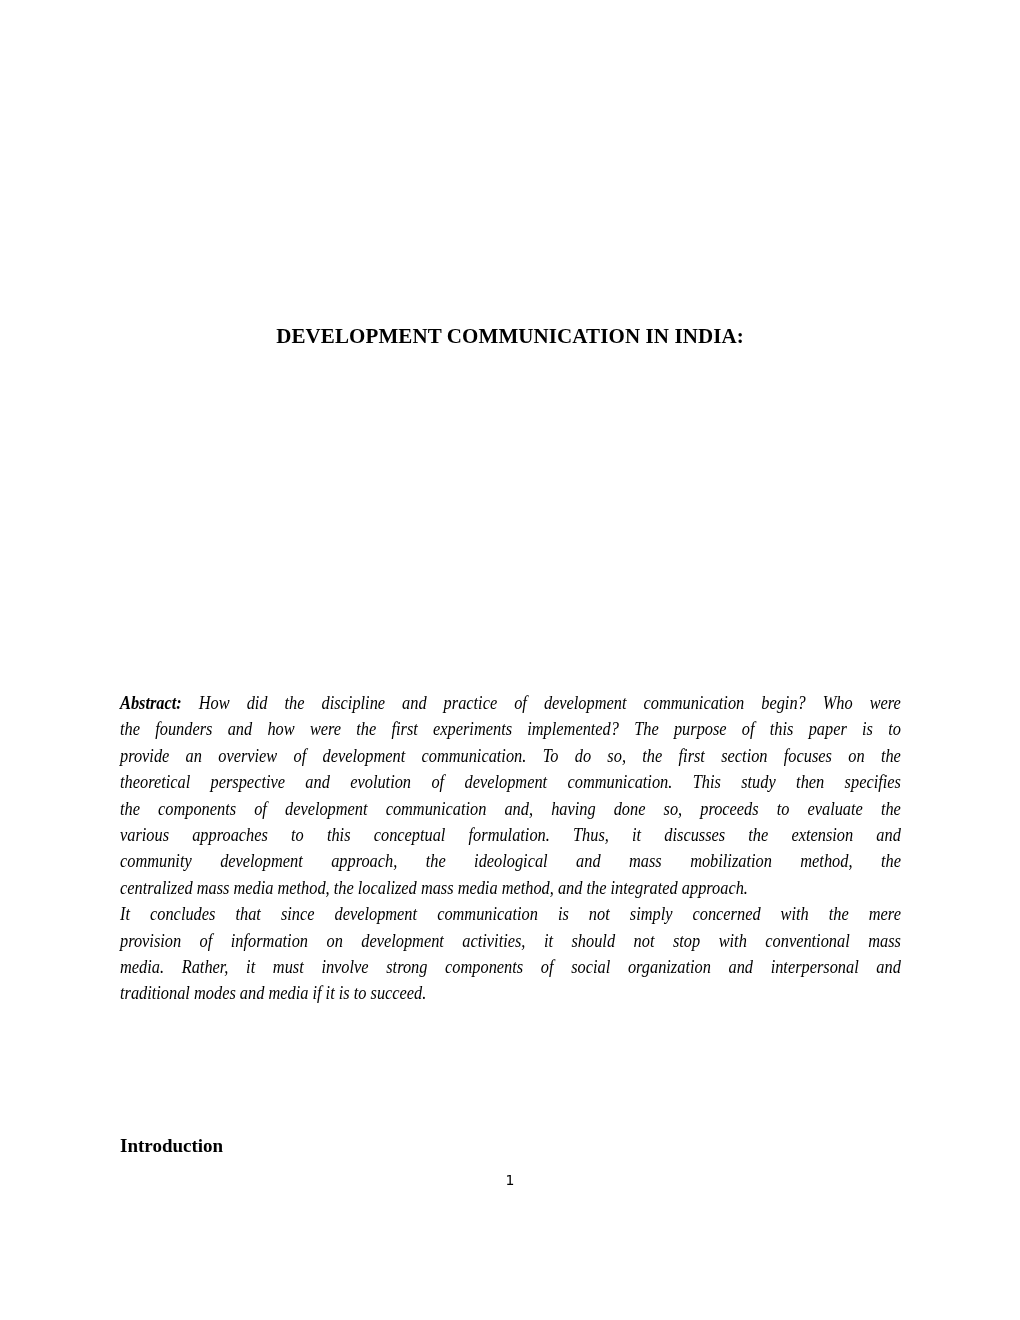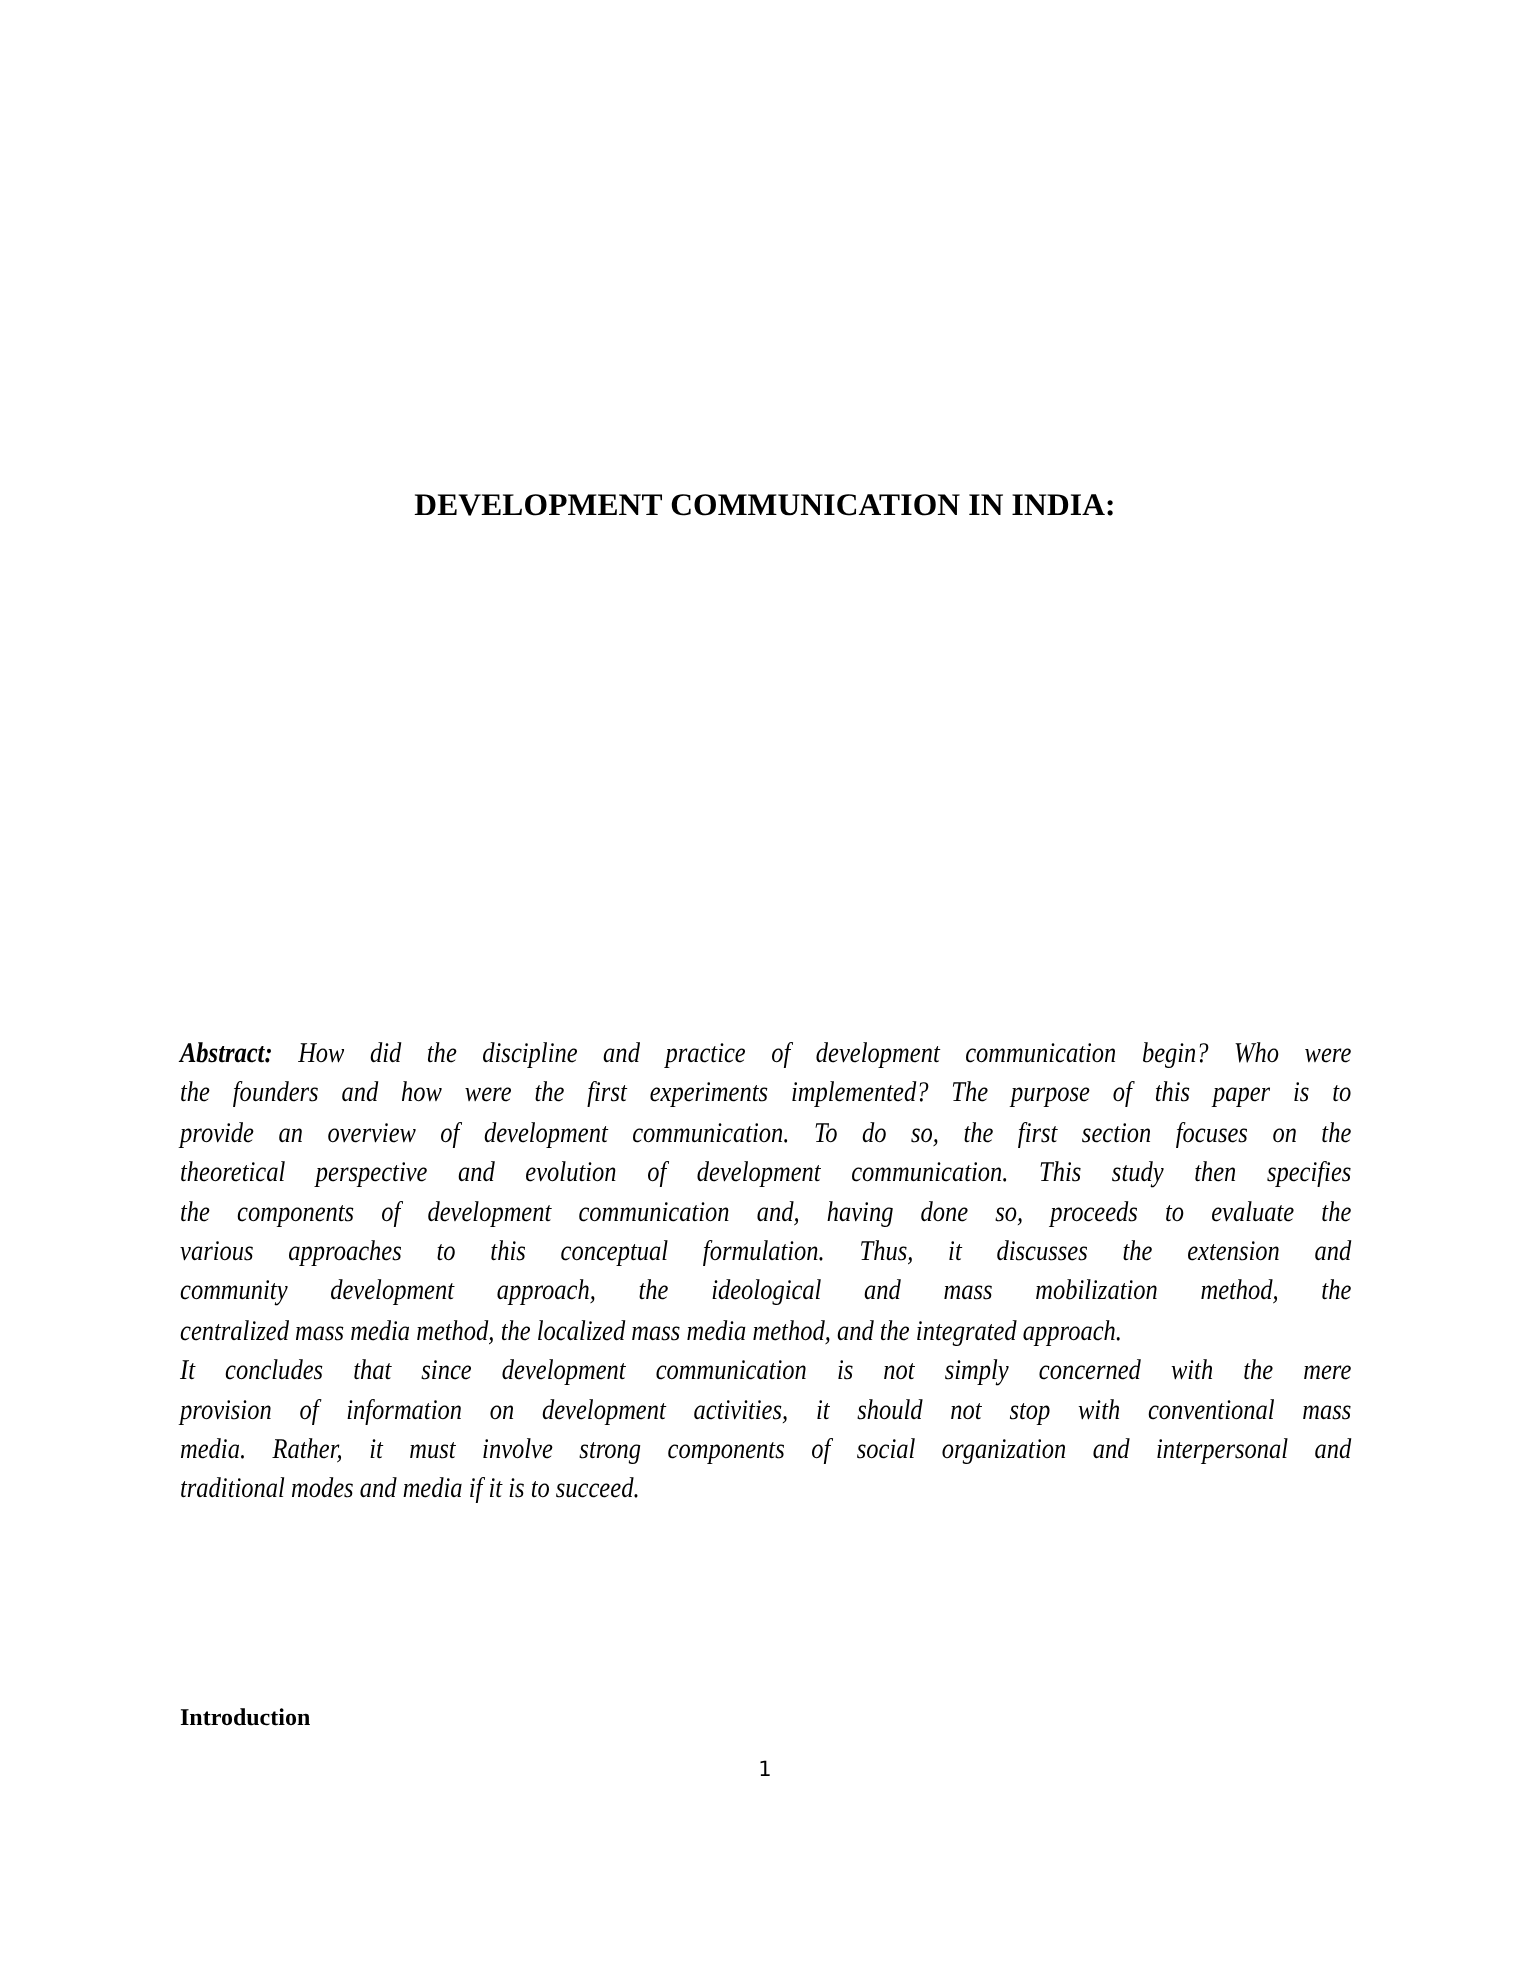--- a/index.html
+++ b/index.html
@@ -60,21 +60,21 @@
     }
     .abstract .label {
       font-weight: bold;
     }
     .section-heading {
       position: absolute;
       left: 120px;
       top: 1134px;
       font-family: "Liberation Serif", serif;
       font-weight: bold;
-      font-size: 16px;
+      font-size: 19px;
       line-height: 24px;
     }
     .page-number {
       position: absolute;
       left: 0;
       top: 1170px;
       width: 1020px;
       text-align: center;
       font-family: "DejaVu Sans", sans-serif;
       font-size: 14px;

